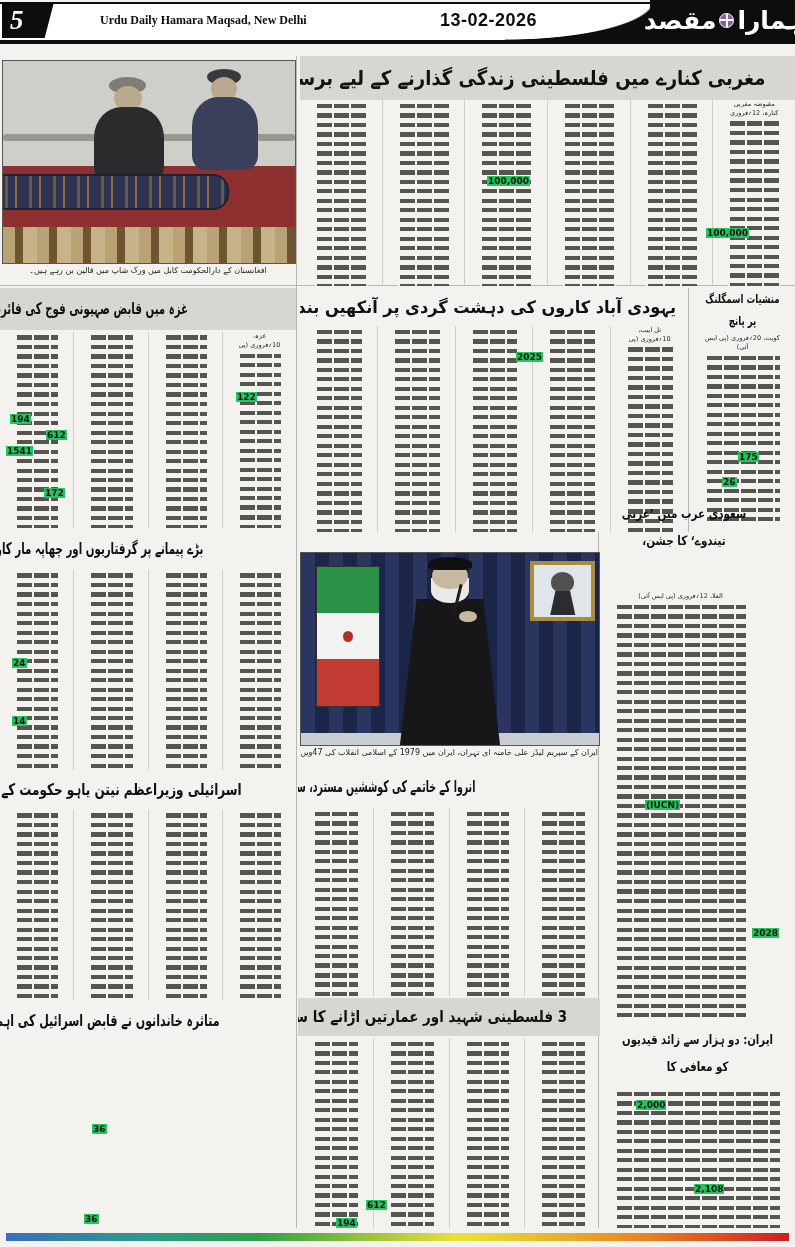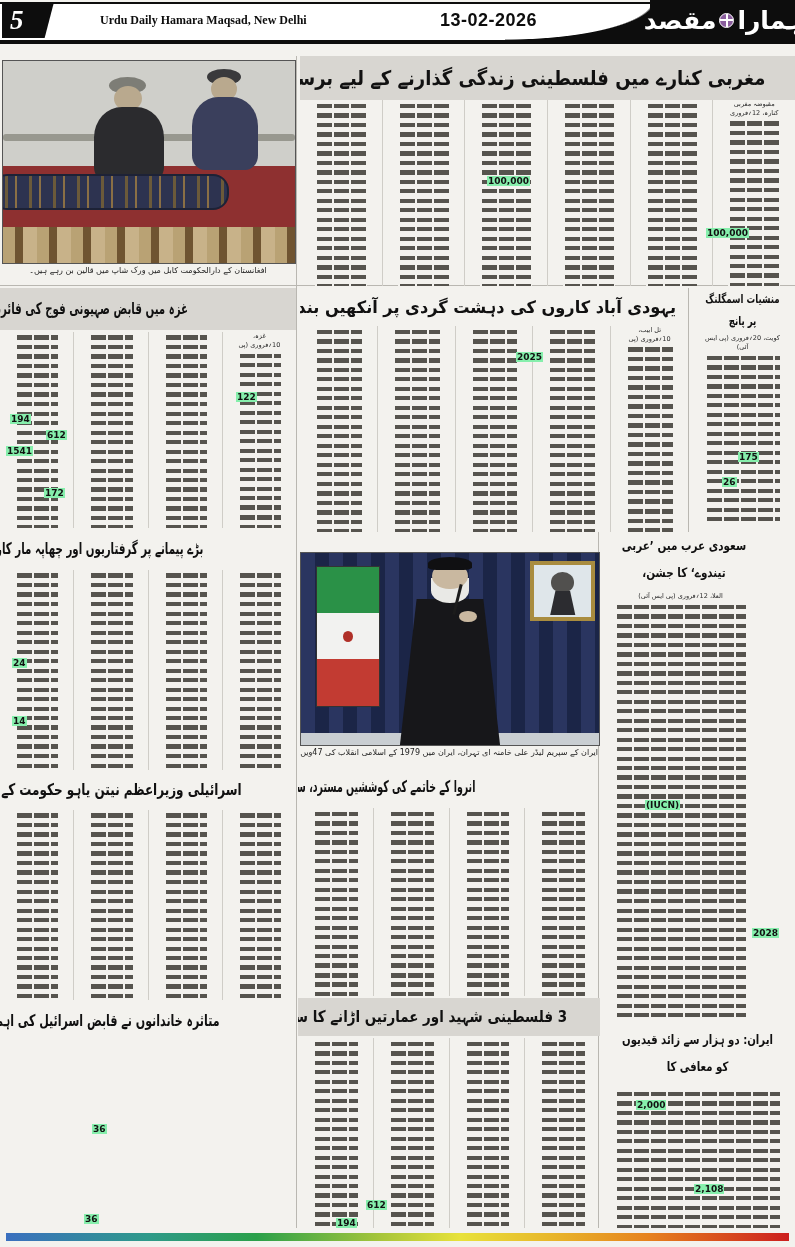--- a/index.html
+++ b/index.html
@@ -39,21 +39,21 @@
   .cols{display:flex;direction:rtl;}
   .gcol{flex:1;position:relative;border-left:1px solid #cfcdc7;padding:0 15px;
         display:flex;flex-direction:column;justify-content:center;}
   .gcol:last-child{border-left:none;}
   .dateline{font-size:6.5px;line-height:9px;color:#2a2a2a;text-align:center;direction:rtl;
             max-height:18px;overflow:hidden;}
   .greek{flex:1;margin-top:1px;
     background-image:
       repeating-linear-gradient(90deg,#f3f2ee 0 2px,rgba(0,0,0,0) 2px 17px),
       repeating-linear-gradient(180deg,#f3f2ee 0 2.5px,#56544e 2.5px 7px,#f3f2ee 7px 9.5px);}
-  .num{position:absolute;font-size:9px;font-weight:bold;color:#111;background:#86efac;
+  .num{position:absolute;font-size:9px;font-weight:bold;color:#111;background:#22c55e;
        padding:0 1px;z-index:3;font-family:"DejaVu Sans",sans-serif;}
   
   .photo{overflow:hidden;border:1px solid #555;}
   .caption{font-size:8px;line-height:15px;text-align:center;color:#222;direction:rtl;
            overflow:hidden;white-space:nowrap;}
   
   .p1-wall{position:absolute;left:0;top:0;width:100%;height:52%;background:#cfcfca;}
   .p1-pipe{position:absolute;left:0;top:36%;width:100%;height:7px;background:#98988f;border-radius:3px;}
   .p1-floor{position:absolute;left:0;top:52%;width:100%;height:48%;background:#8e3030;}
   .p1-roll{position:absolute;left:-4%;top:56%;width:80%;height:32px;border-radius:16px;
@@ -296,21 +296,21 @@
         <div class="greek"></div>
       </div>
     <div class="gcol">
         <div class="greek"></div>
       </div>
     <div class="gcol">
         <div class="greek"></div>
       </div>
   </div>
 
-  <div class="abs hl" style="left:600px;top:532px;width:168px;height:58px;line-height:27px;font-size:13px;white-space:normal;">
+  <div class="abs hl" style="left:600px;top:500px;width:168px;height:58px;line-height:27px;font-size:13px;white-space:normal;">
     <span style="transform:scaleX(.8);">سعودی عرب میں ’عربی تیندوے‘ کا جشن،</span><br>
     <span style="transform:scaleX(.74);">العلا نایاب نسل کے تحفظ کا مسکن بن گیا</span>
   </div>
   <div class="abs cols" style="left:600px;top:592px;width:161px;height:430px;">
     <div class="gcol">
       <div class="dateline">العلا، 12؍فروری (پی ایس آئی)</div>
       <div class="greek"></div>
     </div>
   </div>
 

